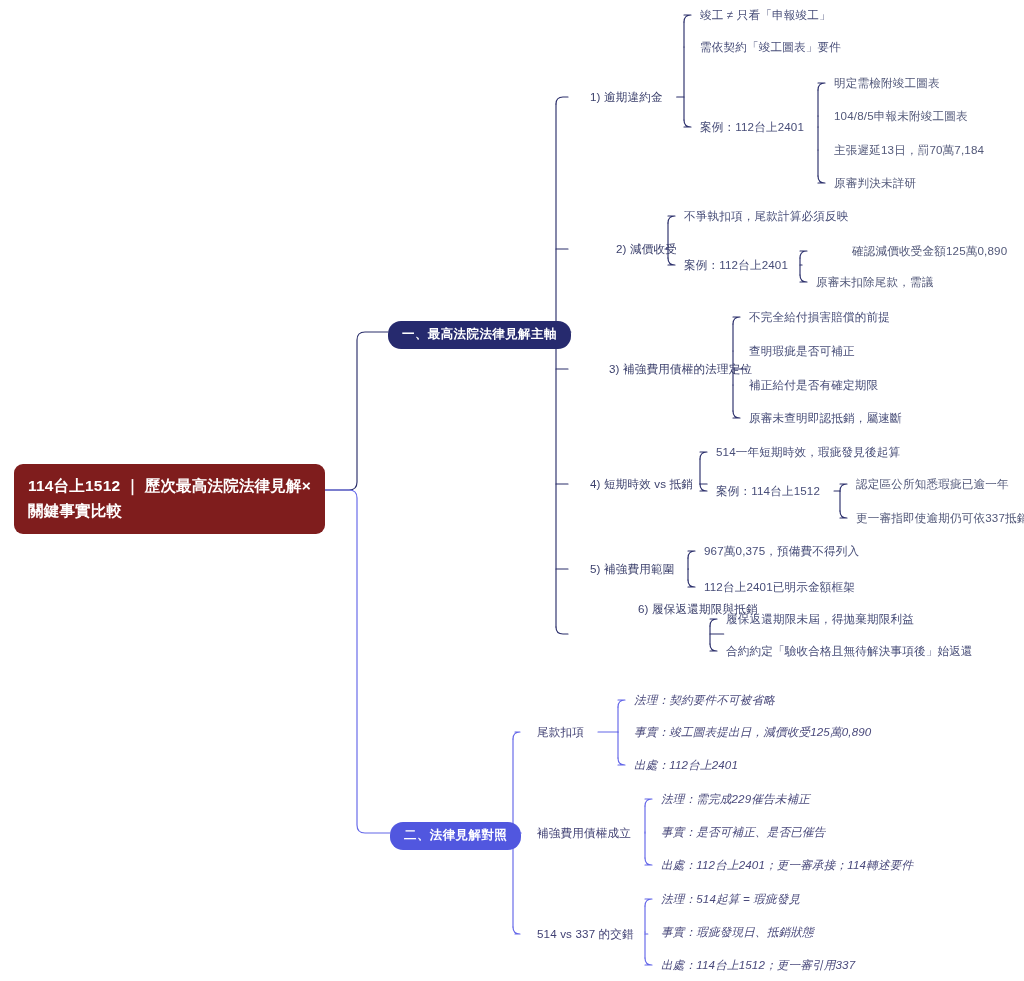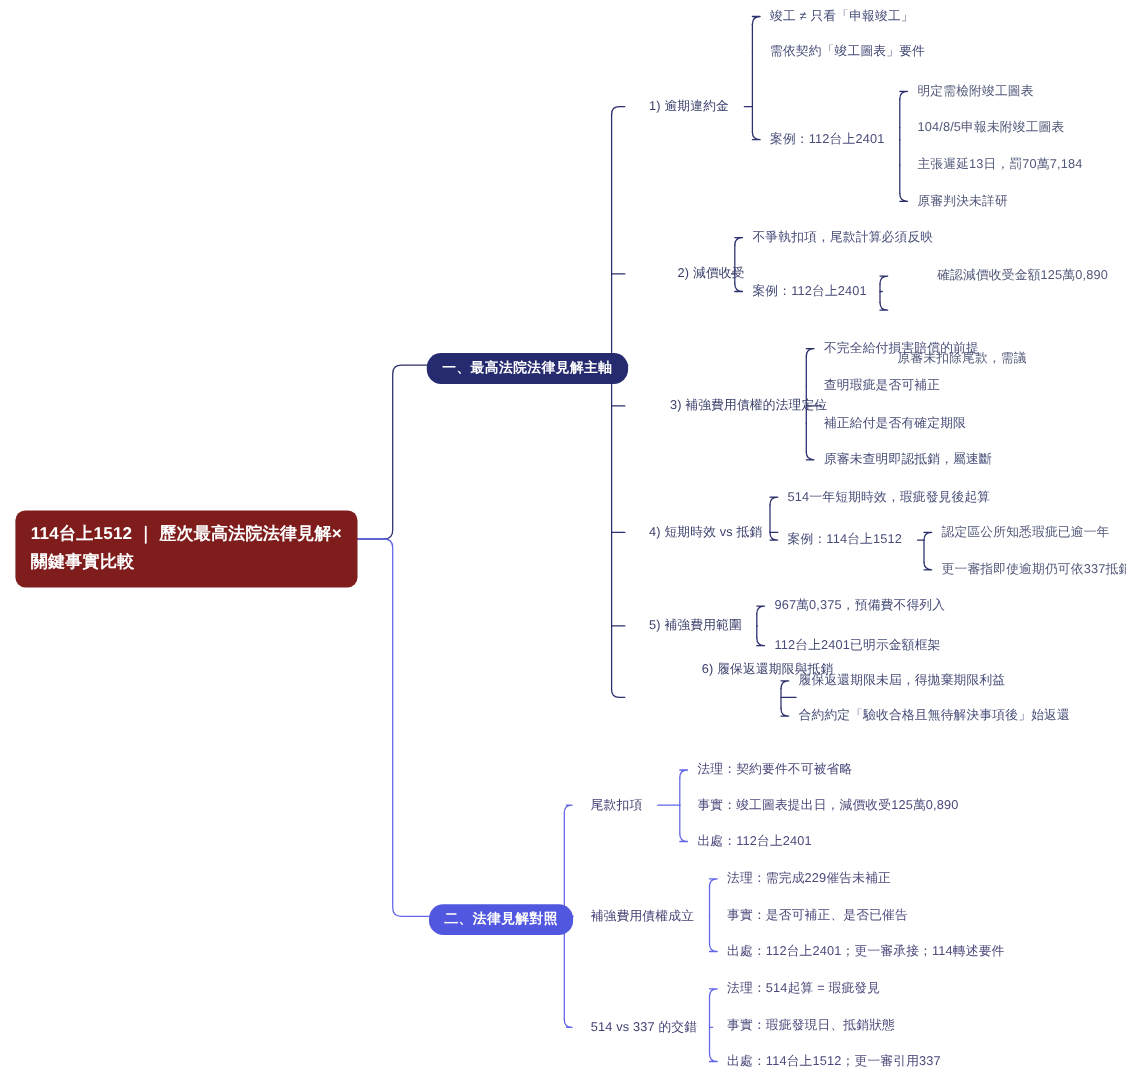--- a/index.html
+++ b/index.html
@@ -56,21 +56,21 @@
   .leaf{
     font-size:11.6px;
     color:#3d4370;
     line-height:15px;
     letter-spacing:.15px;
   }
   .leaf.l1{ color:#3a3f6b; }
   .leaf.l2{ color:#474d78; }
   .leaf.l3{ color:#525879; }
   .leaf.p1{ color:#3f3f72; }
-  .leaf.p2{ color:#4a4a7c; }
+  .leaf.p2{ color:#4a4a7c;font-style:italic; }
 </style>
 </head>
 <body>
 
 <div id="canvas">
 
   <svg id="links" viewBox="0 0 1024 981">
     <g id="lines-b1" fill="none" stroke="#2b2f6b" stroke-width="1.15" stroke-linecap="round" stroke-linejoin="round">
         <path d="M325,490 H349 Q357,490 357,482 V340 Q357,332 365,332 H388"></path>
         <path d="M570.8125,332 H556"></path>
@@ -163,21 +163,21 @@
       <div class="node leaf l2" style="left: 700px; top: 7px;">竣工 ≠ 只看「申報竣工」</div>
       <div class="node leaf l2" style="left: 700px; top: 39px;">需依契約「竣工圖表」要件</div>
       <div class="node leaf l2" style="left: 700px; top: 119px;">案例：112台上2401</div>
       <div class="node leaf l3" style="left: 834px; top: 75px;">明定需檢附竣工圖表</div>
       <div class="node leaf l3" style="left: 834px; top: 108px;">104/8/5申報未附竣工圖表</div>
       <div class="node leaf l3" style="left: 834px; top: 142px;">主張遲延13日，罰70萬7,184</div>
       <div class="node leaf l3" style="left: 834px; top: 175px;">原審判決未詳研</div>
       <div class="node leaf l2" style="left: 684px; top: 208px;">不爭執扣項，尾款計算必須反映</div>
       <div class="node leaf l2" style="left: 684px; top: 257px;">案例：112台上2401</div>
       <div class="node leaf l3" style="left: 816px; top: 243px; margin-left: 36px;">確認減價收受金額125萬0,890</div>
-      <div class="node leaf l3" style="left: 816px; top: 274px; margin-top: 44px;">原審未扣除尾款，需議</div>
+      <div class="node leaf l3" style="left: 816px; top: 274px;">原審未扣除尾款，需議</div>
       <div class="node leaf l2" style="left: 749px; top: 309px;">不完全給付損害賠償的前提</div>
       <div class="node leaf l2" style="left: 749px; top: 343px;">查明瑕疵是否可補正</div>
       <div class="node leaf l2" style="left: 749px; top: 377px;">補正給付是否有確定期限</div>
       <div class="node leaf l2" style="left: 749px; top: 410px;">原審未查明即認抵銷，屬速斷</div>
       <div class="node leaf l2" style="left: 716px; top: 444px;">514一年短期時效，瑕疵發見後起算</div>
       <div class="node leaf l2" style="left: 716px; top: 483px;">案例：114台上1512</div>
       <div class="node leaf l3" style="left: 856px; top: 476px;">認定區公所知悉瑕疵已逾一年</div>
       <div class="node leaf l3" style="left: 856px; top: 510px;">更一審指即使逾期仍可依337抵銷</div>
       <div class="node leaf l2" style="left: 704px; top: 543px;">967萬0,375，預備費不得列入</div>
       <div class="node leaf l2" style="left: 704px; top: 579px;">112台上2401已明示金額框架</div>

